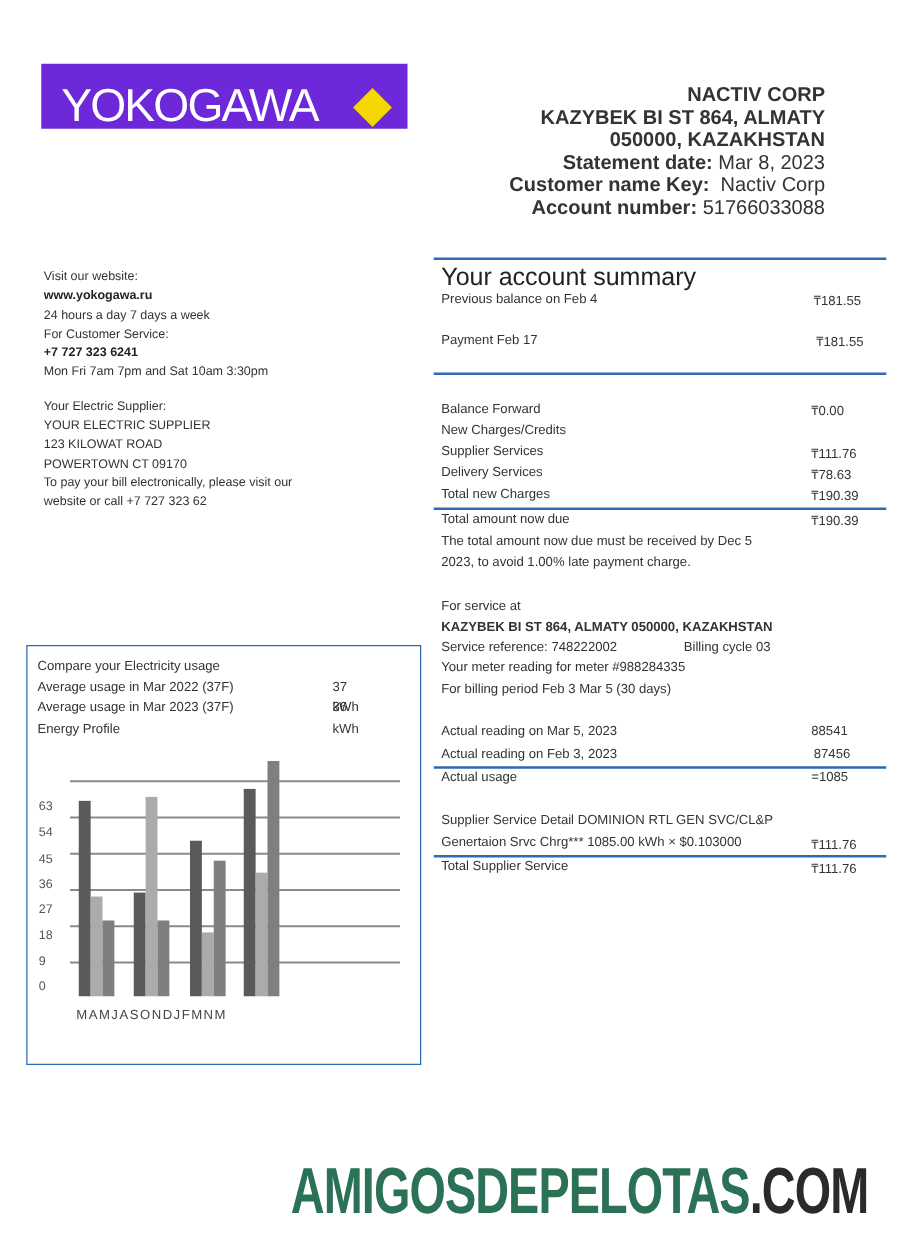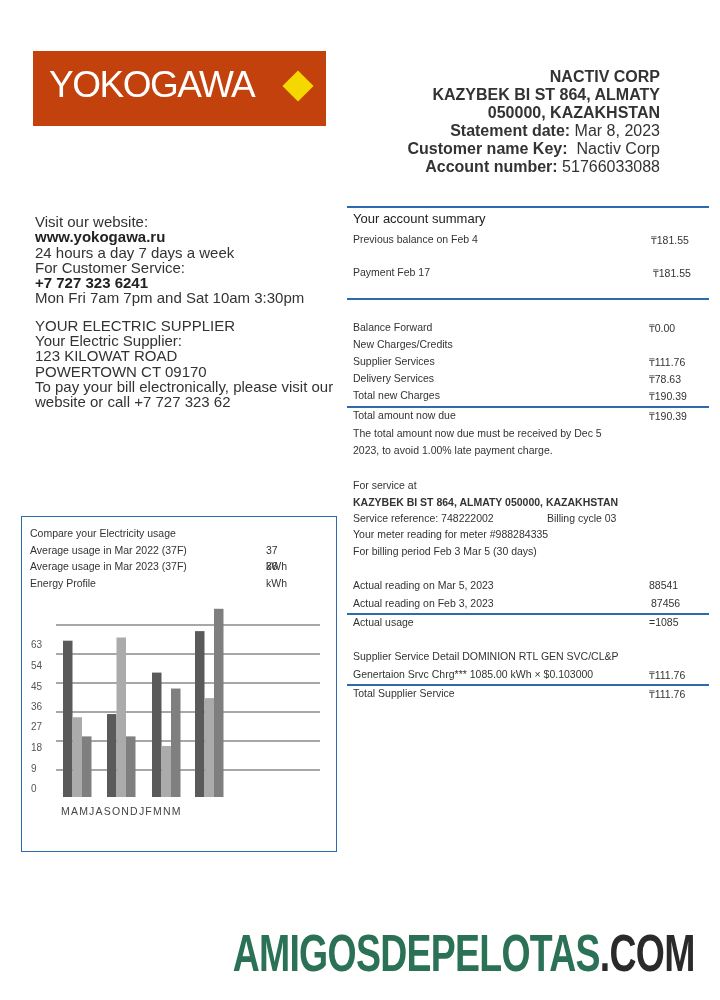--- a/index.html
+++ b/index.html
@@ -1,38 +1,38 @@
 <!DOCTYPE html>
 <html><head>
 <meta charset="utf-8">
 <style>
   html, body { margin: 0; padding: 0; background: #ffffff; }
   body { width: 720px; height: 1000px; position: relative; overflow: hidden;
          font-family: "Liberation Sans", sans-serif; color: #333; }
   .abs { position: absolute; }
-  .logo { left: 33px; top: 51px; width: 293px; height: 75px; background: #c2410c; }
+  .logo { left: 33px; top: 51px; width: 293px; height: 52px; background: #6d28d9; }
   .logo-text { position: absolute; left: 16px; top: 13px; color: #fff; font-size: 37px;
                letter-spacing: -1.5px; font-family: "Liberation Sans", sans-serif; }
   .logo-diamond { position: absolute; left: 254px; top: 24px; width: 22px; height: 22px;
                   background: #f5d800; transform: rotate(45deg); }
 
   .hdr { right: 60px; top: 68px; text-align: right; font-size: 16px; line-height: 18px; color: #333; }
   .hdr .b { font-weight: bold; }
   .hdr .lbl { font-weight: bold; }
 
-  .left-info { left: 35px; top: 214px; font-size: 15px; line-height: 15.3px; color: #333; }
+  .left-info { left: 35px; top: 214px; font-size: 10px; line-height: 15.3px; color: #333; }
   .left-info .b { font-weight: bold; color: #222; }
   .gap { height: 12px; }
 
   .summary { left: 347px; top: 206px; width: 362px; font-size: 10.5px; color: #333; }
   .rule { position: absolute; height: 2px; background: #2e6ab0; }
   .row { position: absolute; left: 6px; right: 0; height: 16px; }
   .row .l { position: absolute; left: 0; top: 0; white-space: nowrap; }
   .row .r { position: absolute; right: 0; top: 0; width: 60px; white-space: nowrap; }
-  .title { font-size: 13px; color: #222; }
+  .title { font-size: 20px; color: #222; }
   .b { font-weight: bold; }
 
   .usage-box { left: 21px; top: 516px; width: 316px; height: 336px; border: 1.5px solid #2e6ab0; box-sizing: border-box; }
   .usage-text { position: absolute; left: 8px; top: 8px; font-size: 10.5px; line-height: 16.5px; color: #333; }
   .usage-val { position: absolute; left: 236px; }
 
   .watermark { right: 25px; top: 923px; font-size: 52px; font-weight: bold; letter-spacing: -1px;
                font-family: "Liberation Sans", sans-serif; transform: scaleX(0.72); transform-origin: right center; }
   .wm-main { color: #2a7156; }
   .wm-com { color: #2a2a2a; }
@@ -64,22 +64,22 @@
 </div>
 
 <div class="abs left-info">
   <div>Visit our website:</div>
   <div class="b">www.yokogawa.ru</div>
   <div>24 hours a day 7 days a week</div>
   <div>For Customer Service:</div>
   <div class="b">+7 727 323 6241</div>
   <div>Mon Fri 7am 7pm and Sat 10am 3:30pm</div>
   <div class="gap"></div>
+  <div>Your Electric Supplier:</div>
   <div>YOUR ELECTRIC SUPPLIER</div>
-  <div>Your Electric Supplier:</div>
   <div>123 KILOWAT ROAD</div>
   <div>POWERTOWN CT 09170</div>
   <div>To pay your bill electronically, please visit our</div>
   <div>website or call +7 727 323 62</div>
 </div>
 
 <div class="abs summary" style="height:500px;">
   <div class="rule" style="left:0;right:0;top:0;"></div>
   <div class="row" style="top:5px;height:20px;">
       <span class="l title">Your account summary</span>

